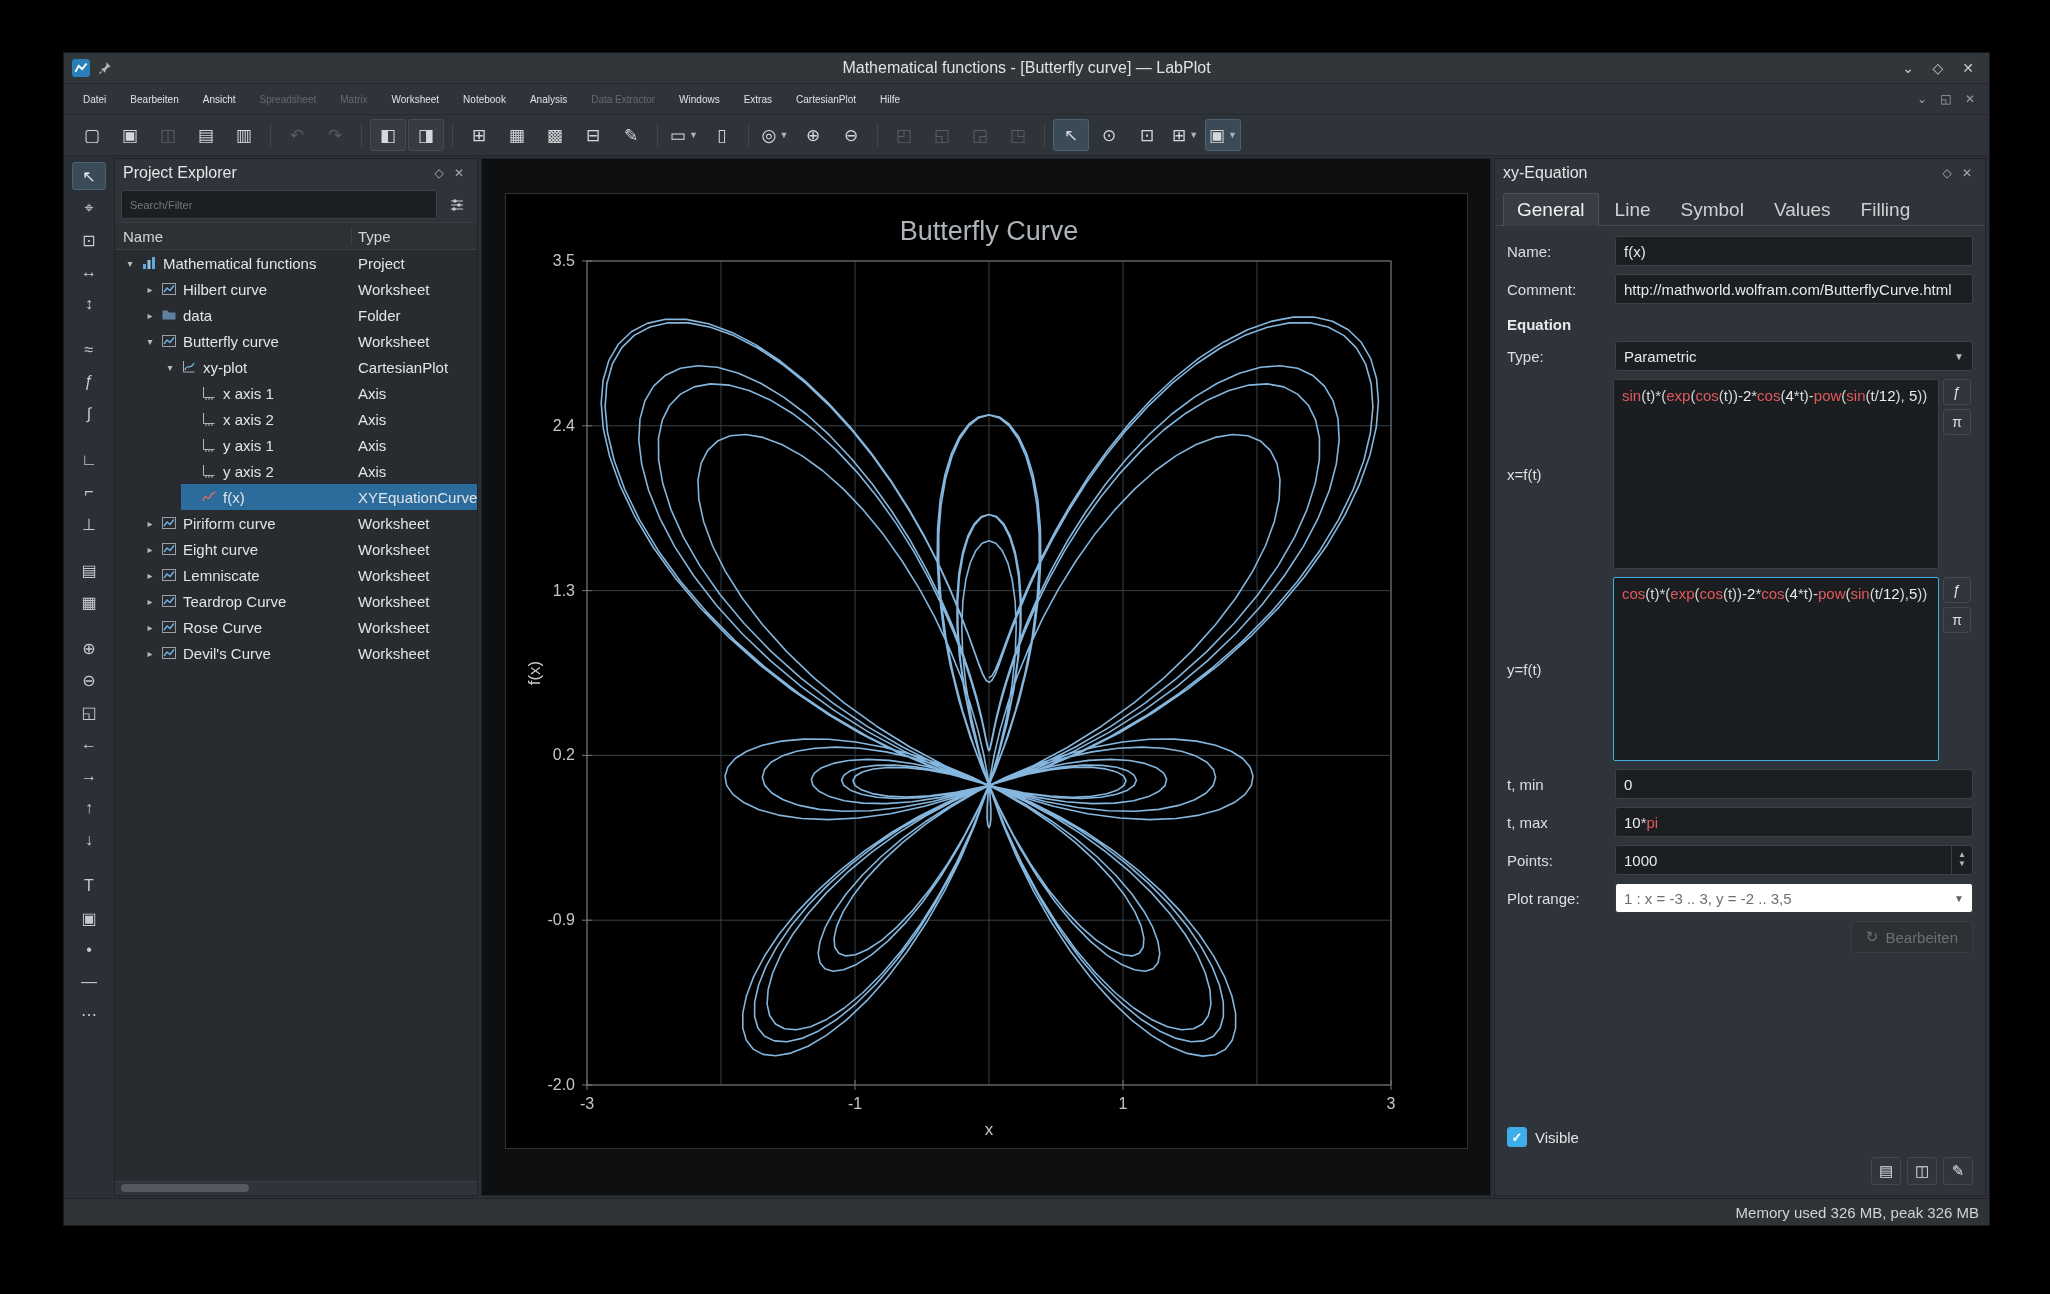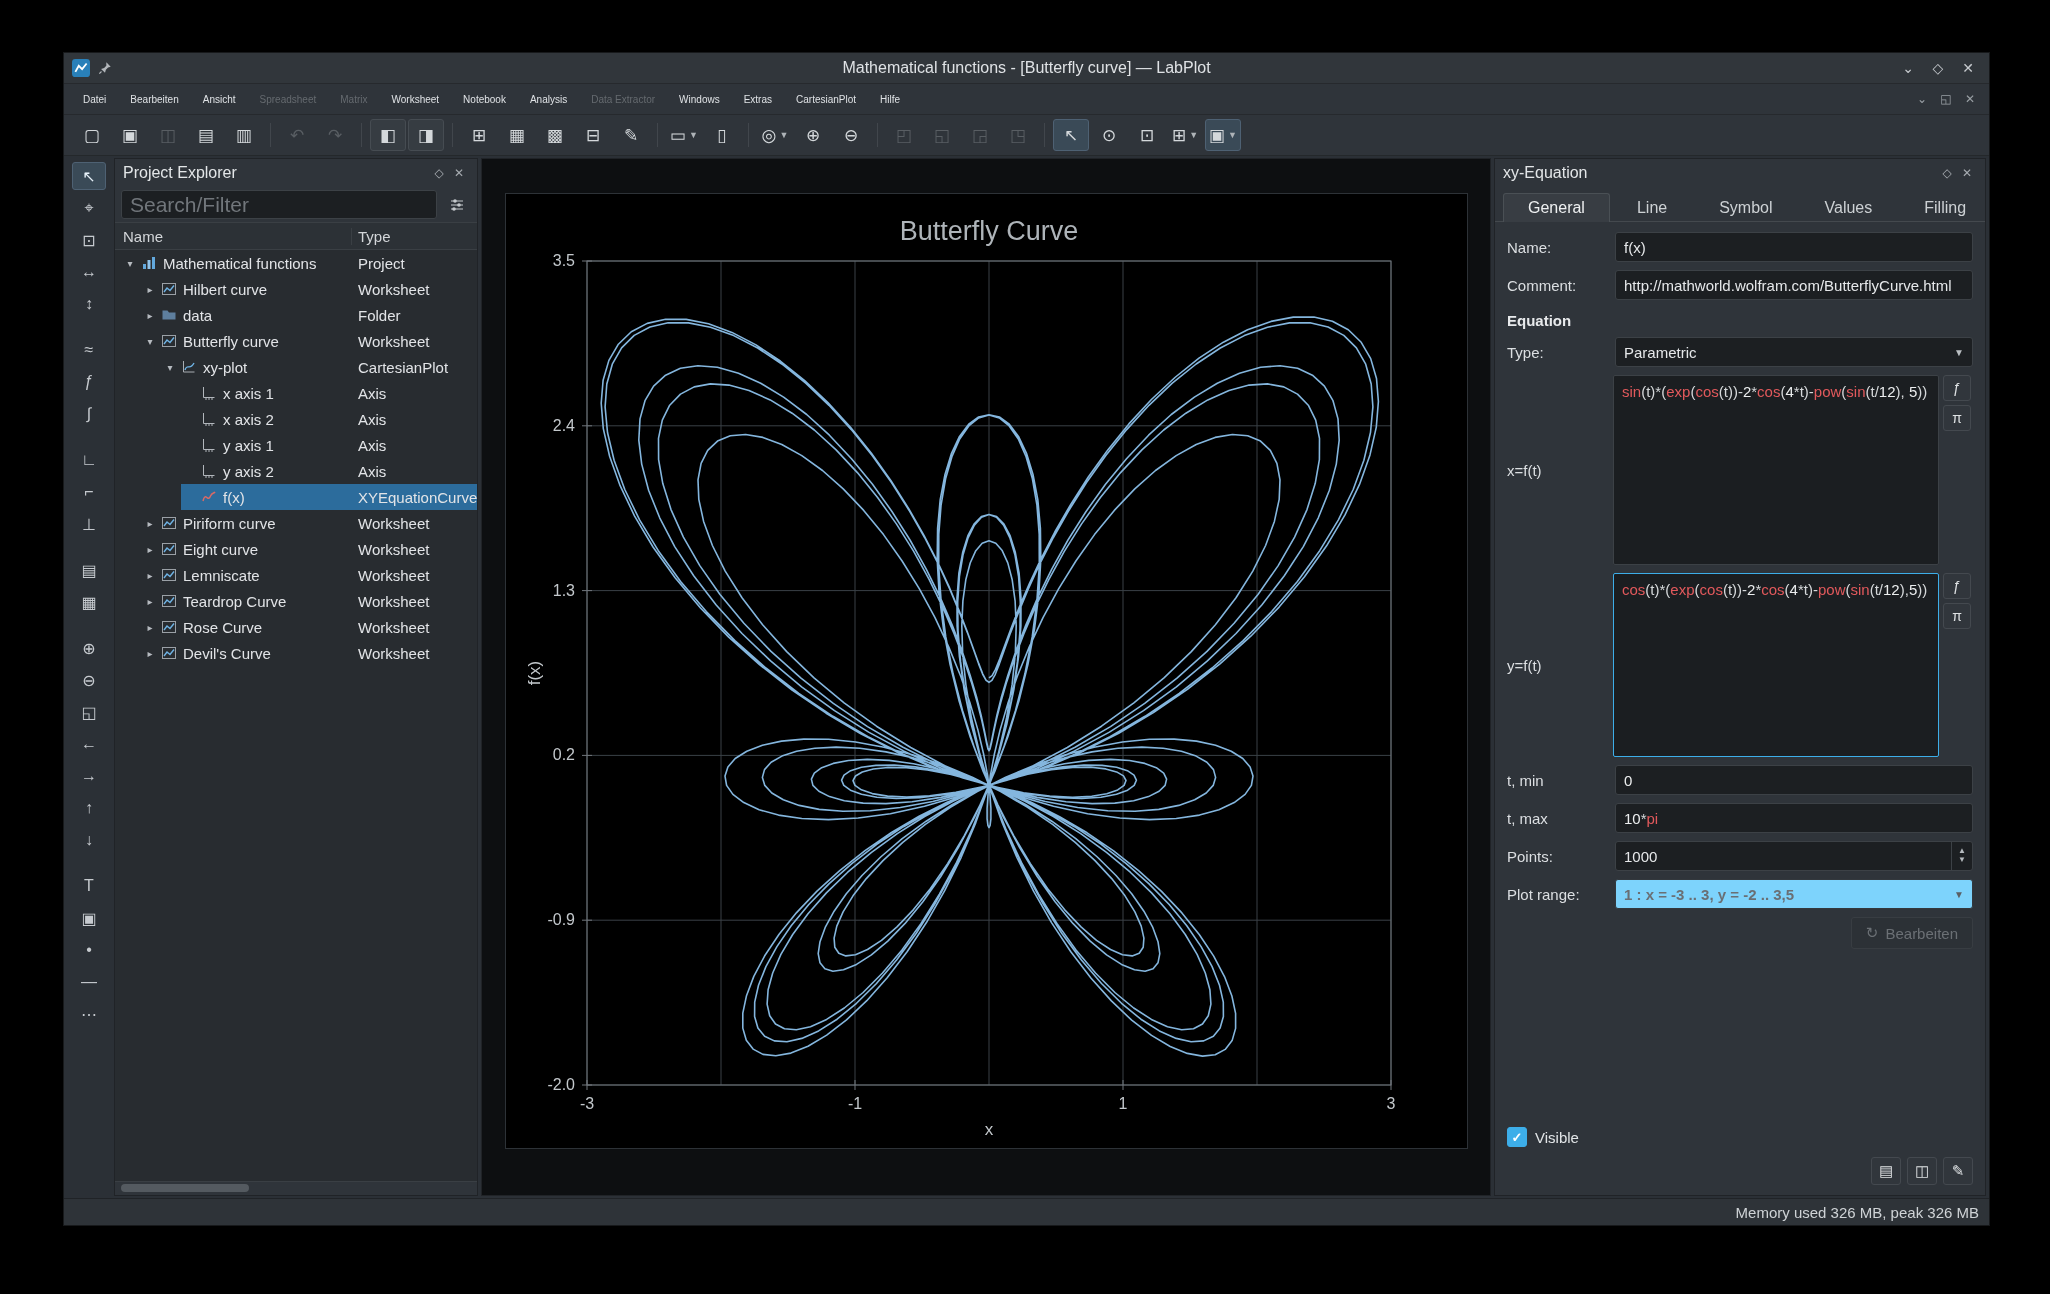--- a/index.html
+++ b/index.html
@@ -35,21 +35,21 @@
   .sbtn{width:32px;height:26px;display:flex;align-items:center;justify-content:center;color:#c6cacf;font-size:16px;border:1px solid transparent;border-radius:3px;}
   .sbtn.checked{background:#3a4a57;border-color:#4e6173;color:#e8f2fa;}
   .sgap{height:10px;flex:none;}
   .dock{background:#2f343a;border:1px solid #202327;display:flex;flex-direction:column;min-height:0;}
   .dock-head{height:28px;flex:none;display:flex;align-items:center;padding:0 8px;color:#e3e6e8;font-size:16px;}
   .dock-head .spacer{flex:1;}
   .dock-btn{width:20px;text-align:center;color:#a6abb0;font-size:12px;}
   
   .explorer{width:362px;flex:none;}
   .search-row{display:flex;align-items:center;padding:3px 6px;gap:6px;flex:none;}
-  .search-input{flex:1;height:27px;background:#1c1f22;border:1px solid #3c4146;border-radius:3px;color:#d946ef;padding:0 8px;font-size:21px;outline:none;}
+  .search-input{flex:1;height:27px;background:#1c1f22;border:1px solid #3c4146;border-radius:3px;color:#d946ef;padding:0 8px;font-size:11px;outline:none;}
   .search-input::placeholder{color:#71767b;}
   .filter-btn{width:28px;height:27px;display:flex;align-items:center;justify-content:center;border-radius:3px;}
   .filter-btn svg{width:16px;height:16px;}
   .cols-head{display:flex;height:26px;flex:none;align-items:center;background:#2c3136;border-top:1px solid #3a3f44;border-bottom:1px solid #3a3f44;font-size:15px;color:#d3d6d9;}
   .col-name{flex:1;padding-left:8px;}
   .col-type{width:119px;flex:none;border-left:1px solid #3a3f44;padding-left:6px;}
   .tree{flex:1;background:#282c30;position:relative;overflow:hidden;font-size:15px;}
   .trow{height:26px;display:flex;align-items:center;position:relative;color:#e2e4e7;white-space:nowrap;}
   .trow .hl{position:absolute;top:0;bottom:0;right:0;background:#2c6c9c;}
   .tindent{flex:none;display:inline-block;}
@@ -60,30 +60,30 @@
   .ttype{position:absolute;left:243px;}
   .hscroll{height:13px;flex:none;background:#2f343a;border-top:1px solid #3a3f44;position:relative;}
   .hthumb{position:absolute;left:6px;top:2px;width:128px;height:8px;background:#545a60;border-radius:4px;}
   
   .worksheet-area{flex:1;background:#0d0f11;border:1px solid #202327;display:flex;justify-content:center;overflow:hidden;min-width:0;}
   .page{width:961px;height:954px;flex:none;background:#000;margin-top:34px;border:1px solid #2d3237;}
   .page svg{display:block;font-family:"Liberation Sans",sans-serif;}
   
   .props{width:490px;flex:none;}
   .tabbar{display:flex;padding:5px 8px 0;border-bottom:1px solid #44494e;gap:2px;flex:none;}
-  .tab{padding:5px 24px;font-size:16px;color:#cdd1d4;border:1px solid transparent;border-bottom:none;border-radius:3px 3px 0 0;position:relative;top:1px;}
+  .tab{padding:5px 13px;font-size:19px;color:#cdd1d4;border:1px solid transparent;border-bottom:none;border-radius:3px 3px 0 0;position:relative;top:1px;}
   .tab.active{background:#383d43;border-color:#4a5055;color:#eef0f1;}
   .form{flex:1;display:flex;flex-direction:column;padding:10px 12px;gap:8px;min-height:0;}
   .frow{display:flex;align-items:center;gap:8px;flex:none;}
   .flabel{width:100px;flex:none;font-size:15px;color:#dcdfe2;}
   .finput{flex:1;height:30px;background:#1c1f22;border:1px solid #3c4146;border-radius:3px;color:#e6e8ea;padding:0 8px;font-size:15px;display:flex;align-items:center;box-sizing:border-box;}
   input.finput{outline:none;}
   .combo{justify-content:space-between;}
   .combo .arrow{color:#b9bec2;font-size:10px;}
-  .combo.disabled{color:#6a6f74;background:#7dd3fc;border-color:#33383d;font-weight:bold;}
+  .combo.disabled{color:#6a6f74;background:#ffffff;border-color:#33383d;}
   .combo.disabled .arrow{color:#5a5f64;}
   .section{font-size:15px;font-weight:bold;color:#e8eaec;margin-top:4px;flex:none;}
   .eqrow{display:flex;align-items:center;gap:6px;flex:none;}
   .eqwrap{flex:1;display:flex;gap:4px;align-items:flex-start;}
   .eqbox{flex:1;height:190px;background:#1b1e21;border:1px solid #3c4146;border-radius:2px;padding:6px 8px;font-size:15px;line-height:1.35;box-sizing:border-box;overflow:hidden;}
   .eqbox.focused{border-color:#3daee9;}
   .btncol{display:flex;flex-direction:column;gap:4px;width:30px;flex:none;}
   .sq{width:28px;height:26px;border:1px solid #44494f;background:#31363c;border-radius:3px;color:#dfe2e4;display:flex;align-items:center;justify-content:center;font-size:14px;box-sizing:border-box;}
   .tok-fn{color:#e2595c;}
   .tok-num{color:#eceeef;}

